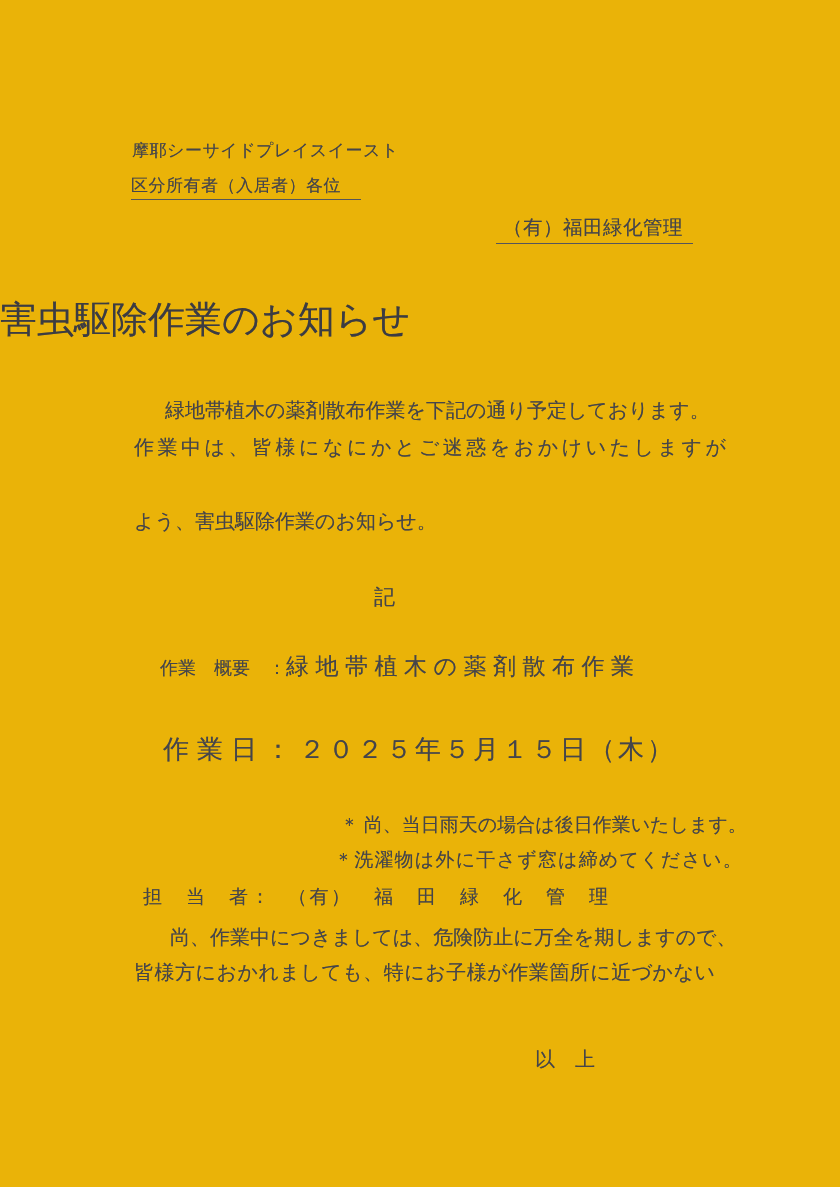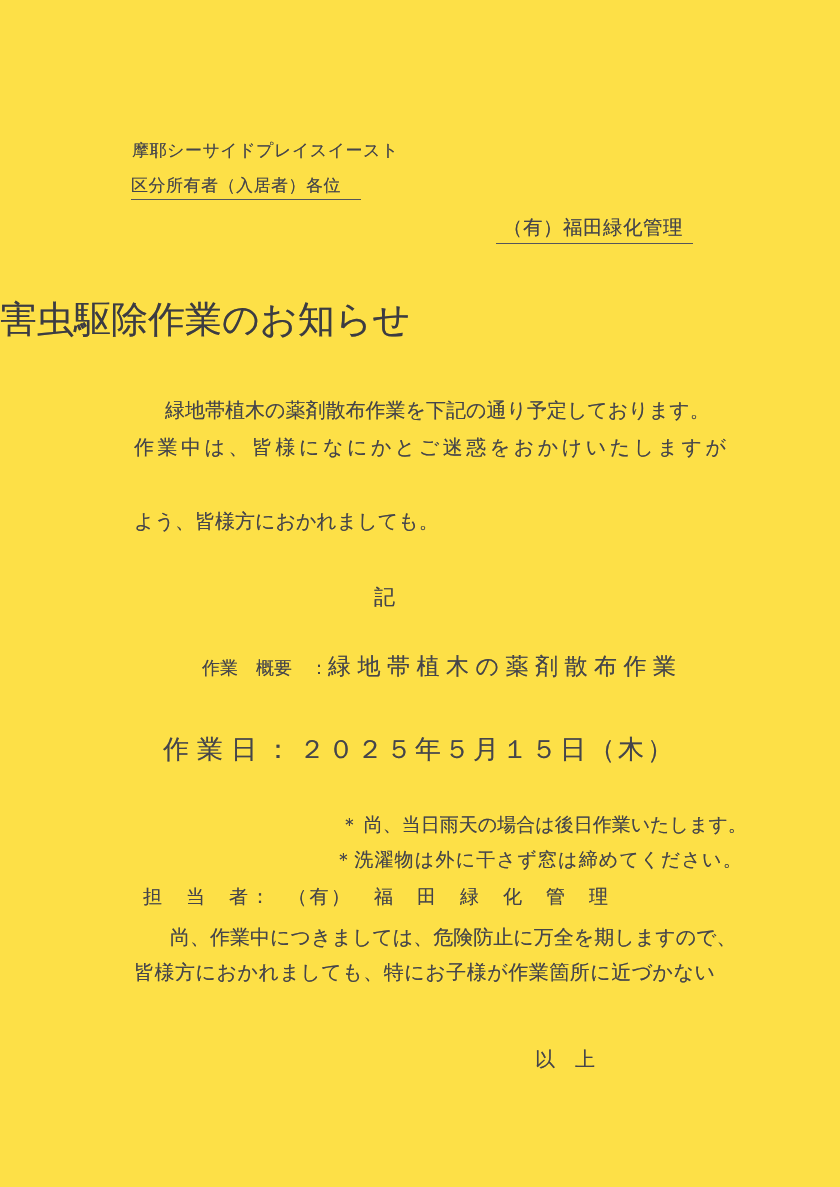--- a/index.html
+++ b/index.html
@@ -1,20 +1,20 @@
 <!DOCTYPE html>
 <html lang="ja"><head>
 <meta charset="utf-8">
 <style>
   html,body{margin:0;padding:0;background:#e8e8e8;}
   .page{
     position:relative;
     width:840px;height:1187px;
     margin:0 auto;
-    background:#fde047;
+    background:#eab308;
     overflow:hidden;
     font-family:"Liberation Serif","DejaVu Serif",serif;
     color:#45454b;
     text-shadow:0 0 0.6px rgba(70,70,75,.55);
   }
   .abs{position:absolute;white-space:nowrap;line-height:1.25;}
 
   .addr1{left:132px;top:140px;font-size:17px;letter-spacing:.5px;}
   .addr2{left:131px;top:175px;font-size:17px;letter-spacing:.5px;
          border-bottom:1.5px solid #55555b;padding:0 20px 3px 0;}
@@ -26,21 +26,21 @@
 
   .intro{left:134px;font-size:20px;}
   .intro.l0{top:398px;text-indent:31px;}
   .intro.l1{top:435px;letter-spacing:3.5px;}
   .intro.l2{top:472px;letter-spacing:.5px;}
   .intro.l3{top:509px;}
 
   .ki{left:374px;top:584px;font-size:21px;}
 
   .overview{left:160px;top:653px;font-size:23px;}
-  .overview .lbl{font-size:18px;margin-left:42px;}
+  .overview .lbl{font-size:18px;}
   .overview .val{letter-spacing:6.5px;}
 
   .daterow{left:163px;top:734px;font-size:26px;}
   .daterow .lbl{letter-spacing:8px;}
   .daterow .val{letter-spacing:3px;}
   .timerow{left:353px;top:773px;font-size:26px;letter-spacing:3px;}
 
   .note{font-size:19px;margin-left:32px;}
   .note.n0{left:308px;top:813px;}
   .note.n1{left:302px;top:848px;letter-spacing:1.2px;}
@@ -63,21 +63,21 @@
   <div class="abs addr1">摩耶シーサイドプレイスイースト</div>
 
   <div class="abs addr2">区分所有者（入居者）各位</div>
 
   <div class="abs sender">（有）福田緑化管理</div>
 
   <div class="abs title">害虫駆除作業のお知らせ</div>
 
   <div class="abs intro l0">緑地帯植木の薬剤散布作業を下記の通り予定しております。</div>
   <div class="abs intro l1">作業中は、皆様になにかとご迷惑をおかけいたしますが</div>
-  <div class="abs intro l3">よう、皆様方におかれましても。</div>
+  <div class="abs intro l3">よう、害虫駆除作業のお知らせ。</div>
 
   <div class="abs ki">記</div>
 
   <div class="abs overview">
     <span class="lbl">作業　概要　：</span><span class="val">緑地帯植木の薬剤散布作業</span>
   </div>
 
   <div class="abs daterow">
     <span class="lbl">作業日：</span><span class="val">２０２５年５月１５日（木）</span>
   </div>

